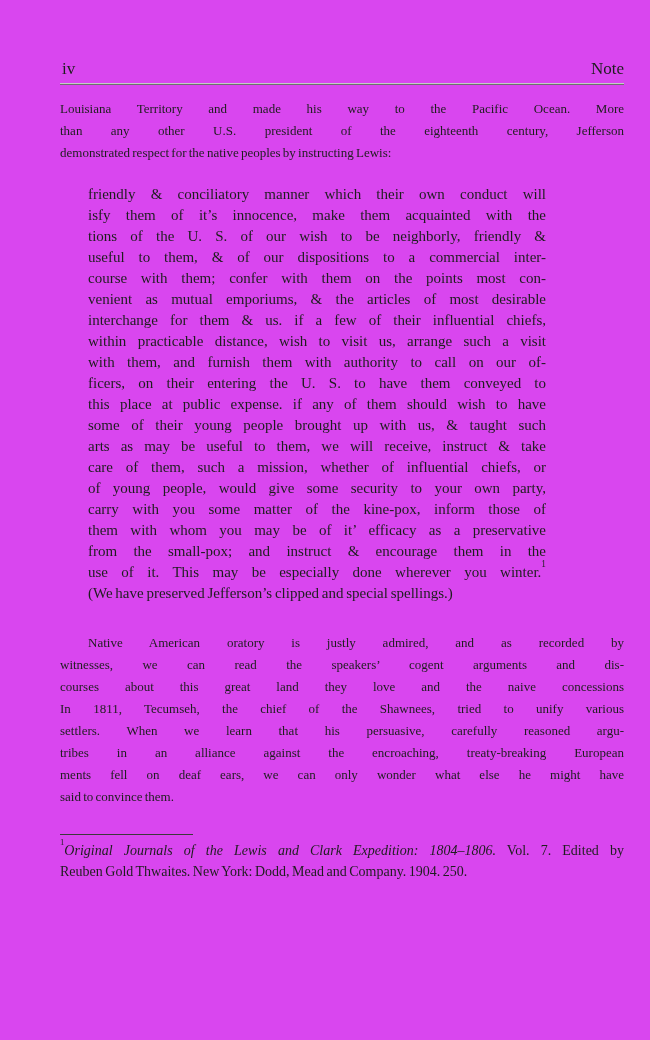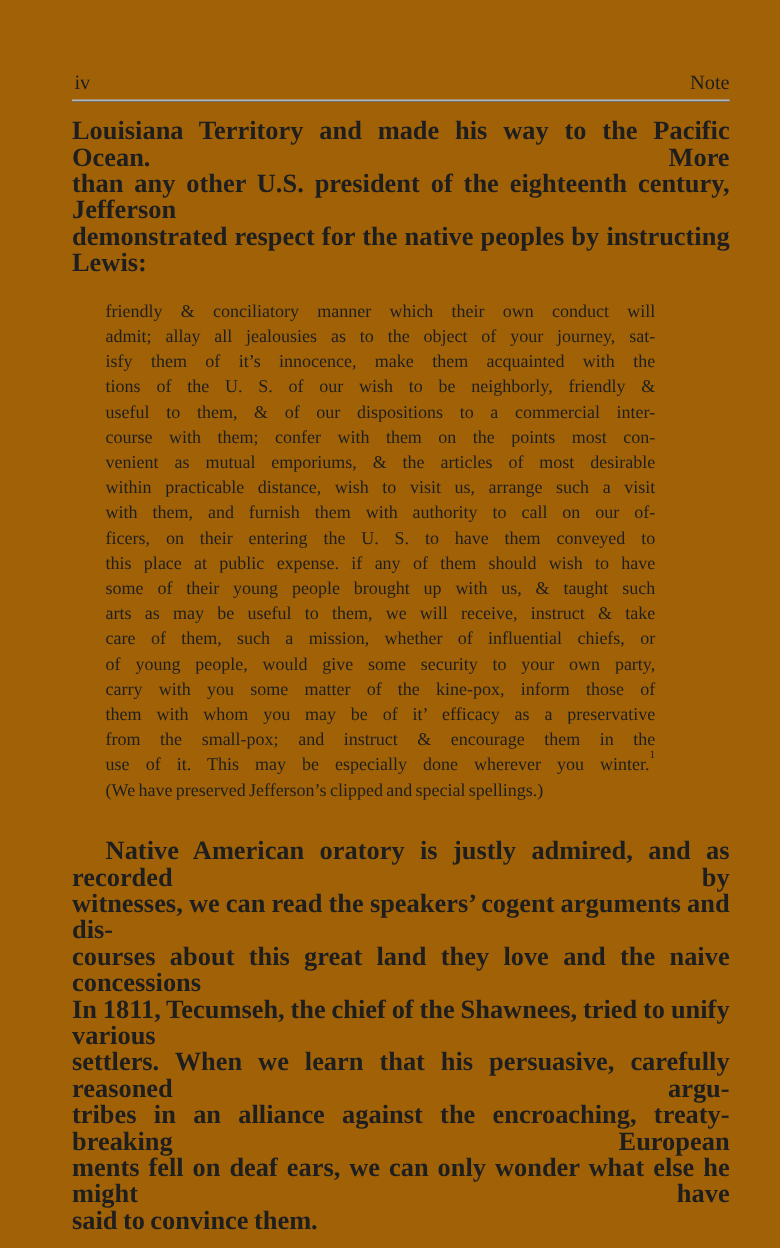--- a/index.html
+++ b/index.html
@@ -5,35 +5,35 @@
   * { box-sizing: border-box; }
   html, body { margin: 0; padding: 0; }
   body {
     width: 650px; height: 1040px;
     background: #ffffff;
     color: #1e1e1e;
     font-family: "Liberation Serif", "DejaVu Serif", serif;
   }
   .page {
     width: 650px; height: 1040px;
-    padding: 58px 42px 0 60px;
-    background: #a16207;
+    padding: 58px 26px 0 60px;
+    background: #d946ef;
     overflow: hidden;
   }
   
   .pg-header { position: relative; height: 22px; font-size: 17px; line-height: 22px; }
   .pagenum  { position: absolute; left: 2px; top: 0; }
   .runhead  { position: absolute; left: 0; right: 0; text-align: right; }
   .head-rule {
     height: 2px; margin-top: 3px;
     background: #6f6f6f;
     border-top: 1px solid #c8c8c8;
   }
   
-  .body-text { font-size: 22px; line-height: 22px; font-weight: bold; }
+  .body-text { font-size: 13px; line-height: 22px; }
   .para1 { margin-top: 13px; }
   .para2 { margin-top: 28px; }
   .quote {
     margin: 20px 0 0 28px;
     width: 458px;
     font-size: 15px;
     line-height: 21px;
   }
   .ln { text-align: justify; word-spacing: -1px; }
   .jl { text-align-last: justify; }
@@ -60,26 +60,26 @@
   <div class="head-rule"></div>
 
   <div class="body-text para1">
     <div class="ln jl">Louisiana Territory and made his way to the Pacific Ocean. More</div>
     <div class="ln jl">than any other U.S. president of the eighteenth century, Jefferson</div>
     <div class="ln">demonstrated respect for the native peoples by instructing Lewis:</div>
   </div>
 
   <div class="quote">
     <div class="ln jl">friendly &amp; conciliatory manner which their own conduct will</div>
-    <div class="ln jl">admit; allay all jealousies as to the object of your journey, sat-</div>
     <div class="ln jl">isfy them of it’s innocence, make them acquainted with the</div>
     <div class="ln jl">tions of the U. S. of our wish to be neighborly, friendly &amp;</div>
     <div class="ln jl">useful to them, &amp; of our dispositions to a commercial inter-</div>
     <div class="ln jl">course with them; confer with them on the points most con-</div>
     <div class="ln jl">venient as mutual emporiums, &amp; the articles of most desirable</div>
+    <div class="ln jl">interchange for them &amp; us. if a few of their influential chiefs,</div>
     <div class="ln jl">within practicable distance, wish to visit us, arrange such a visit</div>
     <div class="ln jl">with them, and furnish them with authority to call on our of-</div>
     <div class="ln jl">ficers, on their entering the U. S. to have them conveyed to</div>
     <div class="ln jl">this place at public expense. if any of them should wish to have</div>
     <div class="ln jl">some of their young people brought up with us, &amp; taught such</div>
     <div class="ln jl">arts as may be useful to them, we will receive, instruct &amp; take</div>
     <div class="ln jl">care of them, such a mission, whether of influential chiefs, or</div>
     <div class="ln jl">of young people, would give some security to your own party,</div>
     <div class="ln jl">carry with you some matter of the kine-pox, inform those of</div>
     <div class="ln jl">them with whom you may be of it’ efficacy as a preservative</div>
@@ -92,14 +92,19 @@
     <div class="ln jl indent">Native American oratory is justly admired, and as recorded by</div>
     <div class="ln jl">witnesses, we can read the speakers’ cogent arguments and dis-</div>
     <div class="ln jl">courses about this great land they love and the naive concessions</div>
     <div class="ln jl">In 1811, Tecumseh, the chief of the Shawnees, tried to unify various</div>
     <div class="ln jl">settlers. When we learn that his persuasive, carefully reasoned argu-</div>
     <div class="ln jl">tribes in an alliance against the encroaching, treaty-breaking European</div>
     <div class="ln jl">ments fell on deaf ears, we can only wonder what else he might have</div>
     <div class="ln">said to convince them.</div>
   </div>
 
+  <div class="footnote">
+    <div class="fn-rule"></div>
+    <div class="ln jl"><sup class="fnref">1</sup><span class="fn-italic">Original Journals of the Lewis and Clark Expedition: 1804–1806.</span><span> Vol. 7. Edited by</span></div>
+    <div class="ln">Reuben Gold Thwaites. New York: Dodd, Mead and Company. 1904. 250.</div>
+  </div>
 
 </div>
 
 </body></html>

